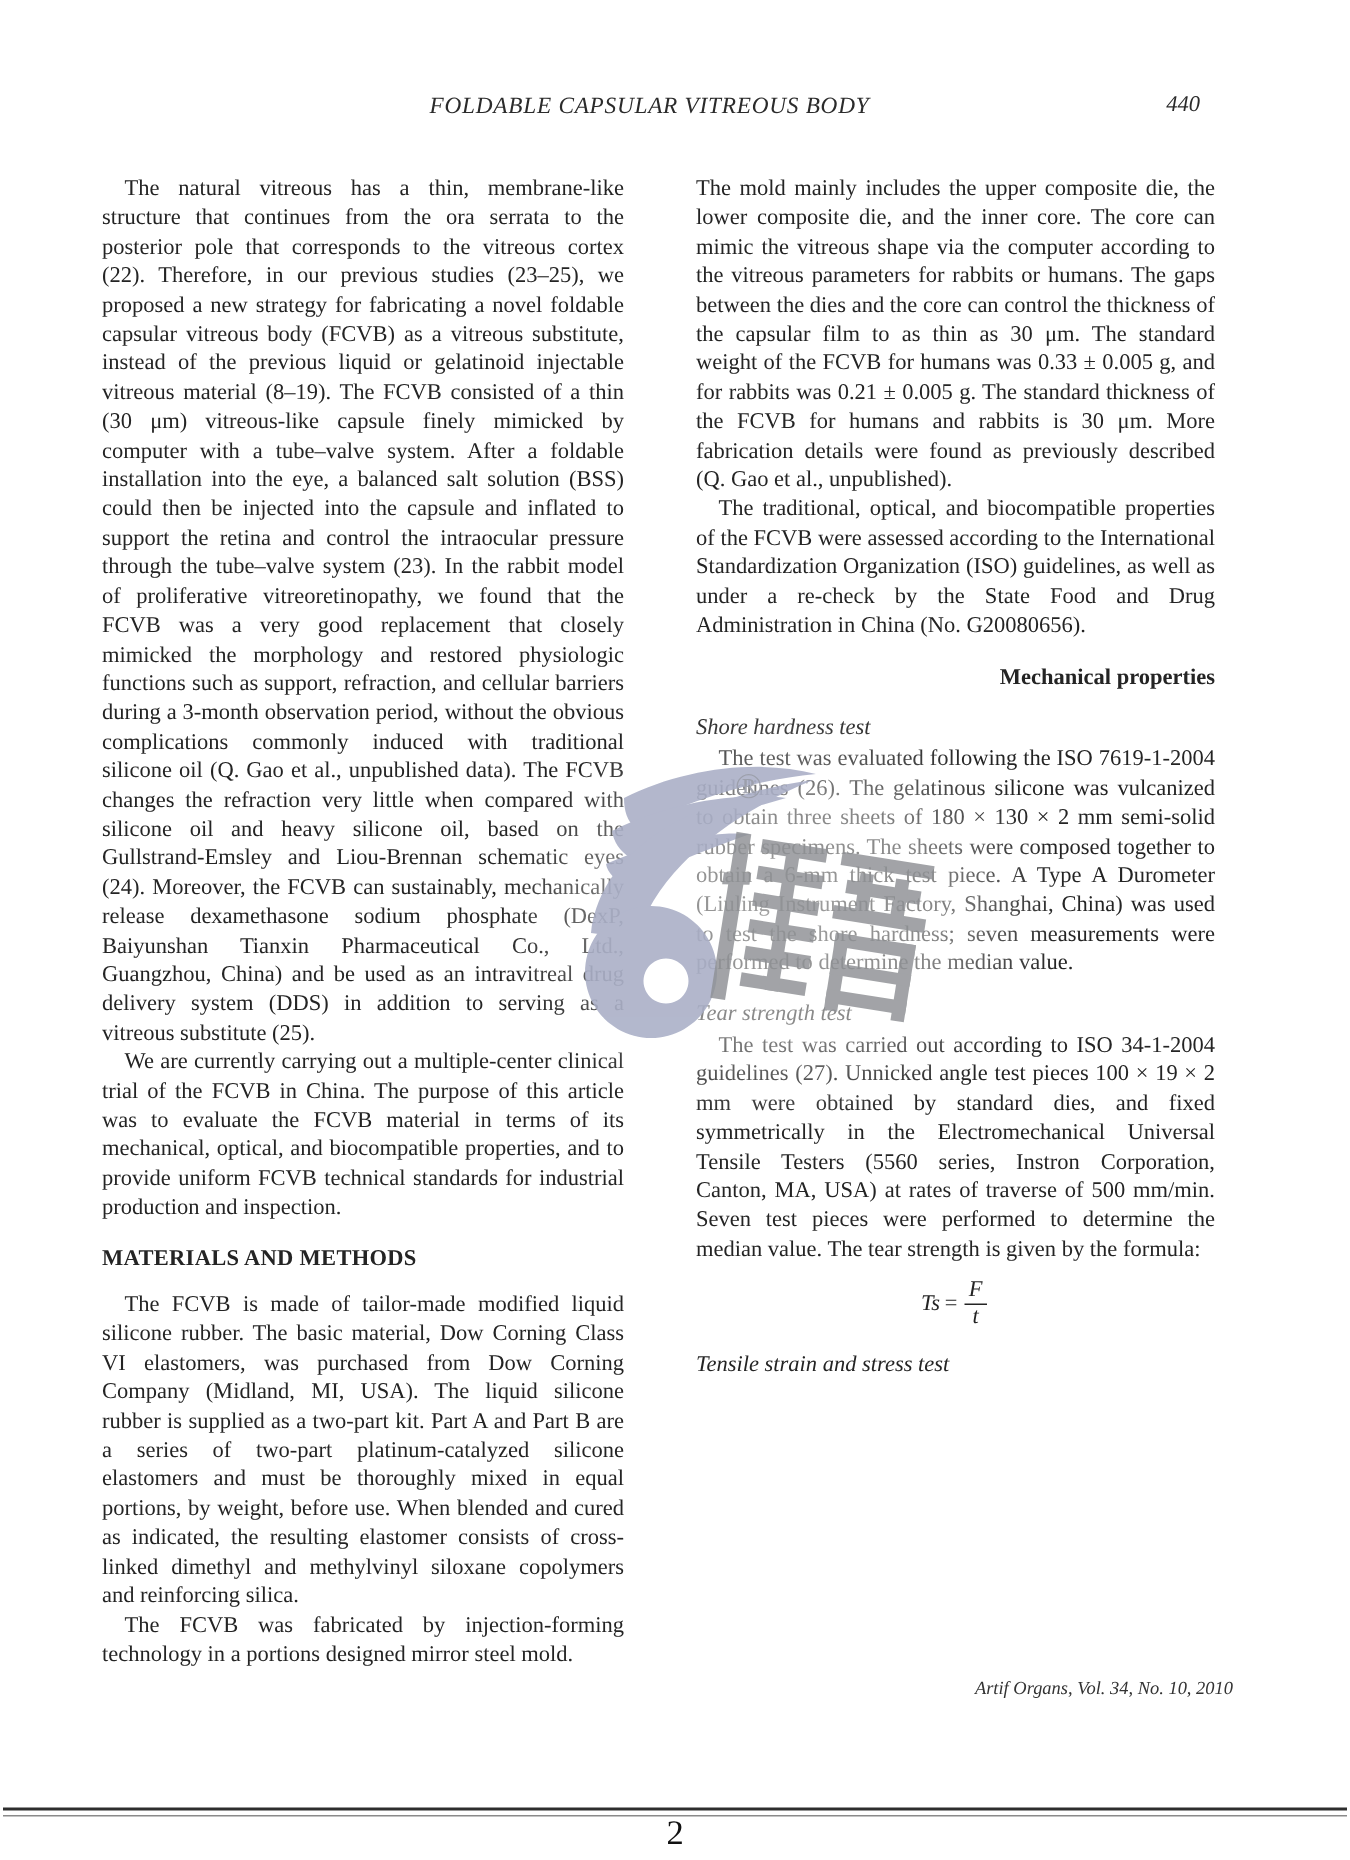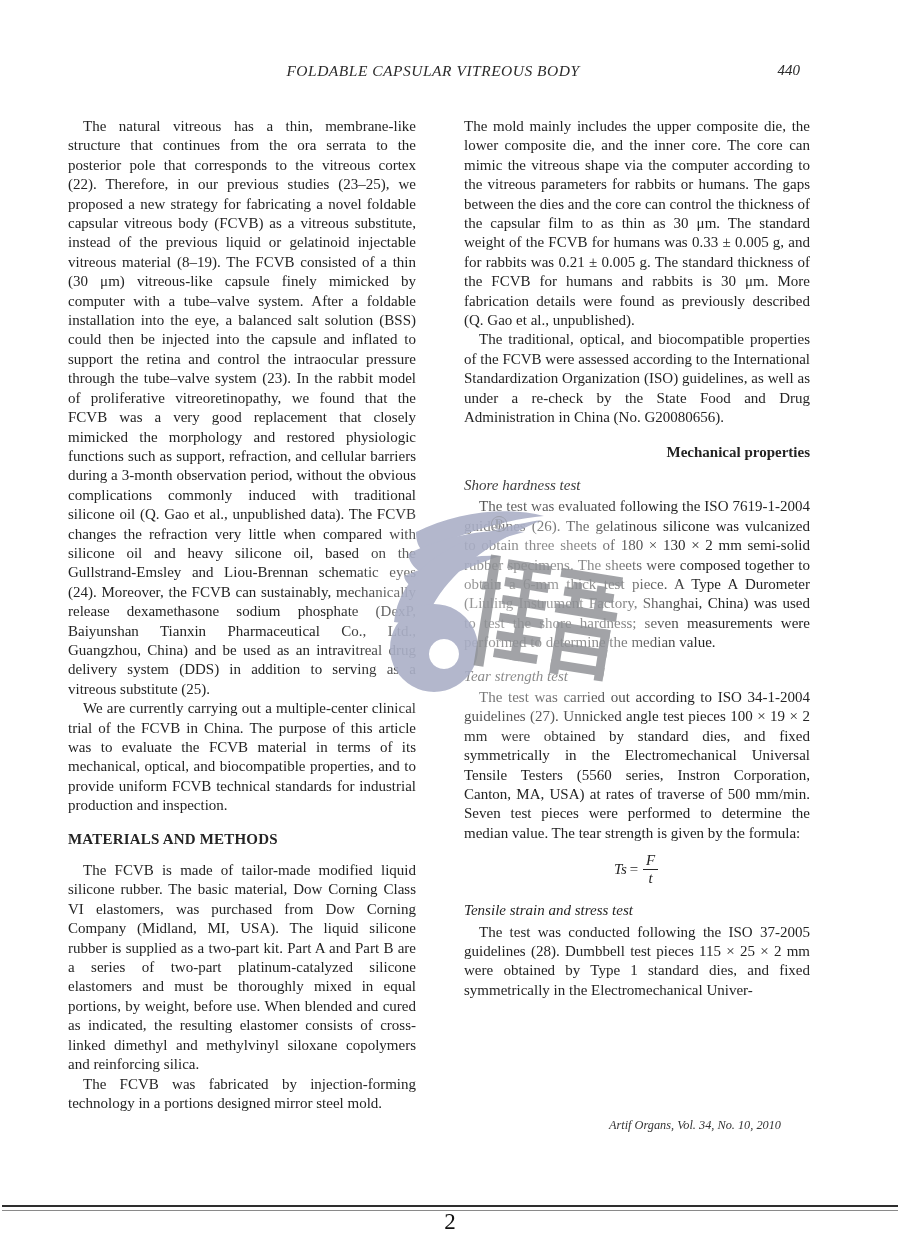--- a/index.html
+++ b/index.html
@@ -42,21 +42,21 @@
   
   .formula{
     display:flex;justify-content:center;align-items:center;
     gap:2px;margin:9px 0 7px;font-style:italic;font-size:15px;
   }
   .frac{display:inline-flex;flex-direction:column;align-items:center;line-height:17px;}
   .frac .den{border-top:1px solid #242424;padding:0 5px;}
   .frac .num{padding:0 5px;}
   
   .journal-cite{
-    position:absolute;left:435px;top:1118px;width:346px;
+    position:absolute;left:476px;top:1118px;width:346px;
     text-align:right;font-style:italic;font-size:12.3px;color:#333;
     z-index:1;
   }
   .bottom-rule-thick{
     position:absolute;left:2px;right:2px;top:1205px;
     border-top:2.5px solid #2e2e2e;z-index:1;
   }
   .bottom-rule-thin{
     position:absolute;left:2px;right:2px;top:1209.5px;
     border-top:1px solid #8a8a8a;z-index:1;
@@ -107,21 +107,20 @@
       <span>Ts</span>
       <span>=</span>
       <span class="frac">
         <span class="num">F</span>
         <span class="den">t</span>
       </span>
     </div>
 
 
     <div class="ital-head">Tensile strain and stress test</div>
-    <p class="para">The test was conducted following the ISO 37-2005 guidelines (28). Dumbbell test pieces 115 × 25 × 2 mm were obtained by Type 1 standard dies, and fixed symmetrically in the Electromechanical Univer-</p>
   </div>
 
   <div class="journal-cite">Artif Organs, Vol. 34, No. 10, 2010</div>
 
   <div class="wm-haze"></div>
   <svg class="wm" viewBox="0 0 260 220" xmlns="http://www.w3.org/2000/svg">
 
     <g fill="#a9aec6" opacity="0.88">
       <path d="M44,40 C84,20 134,14 172,24 C130,28 86,42 52,60 C46,56 44,48 44,40 Z"></path>
       <path d="M36,62 C76,42 122,36 152,40 C116,50 80,62 48,80 C41,75 37,69 36,62 Z"></path>

